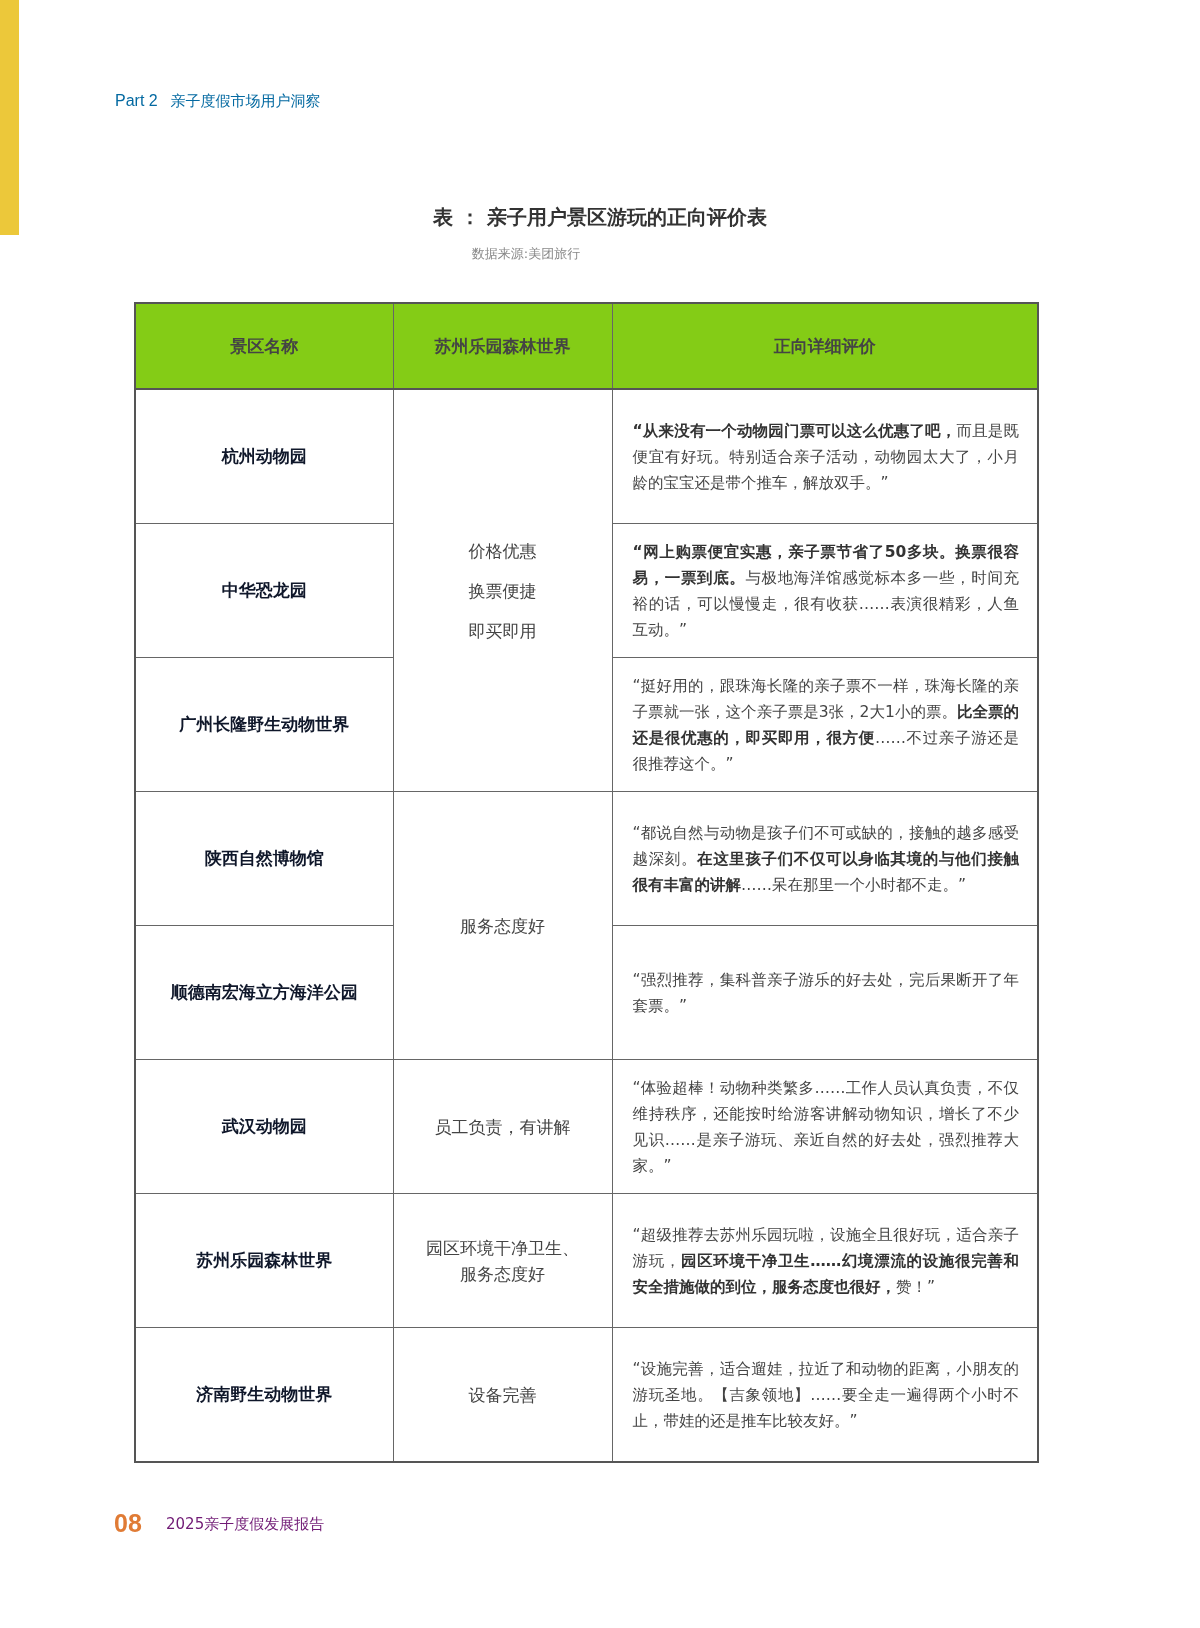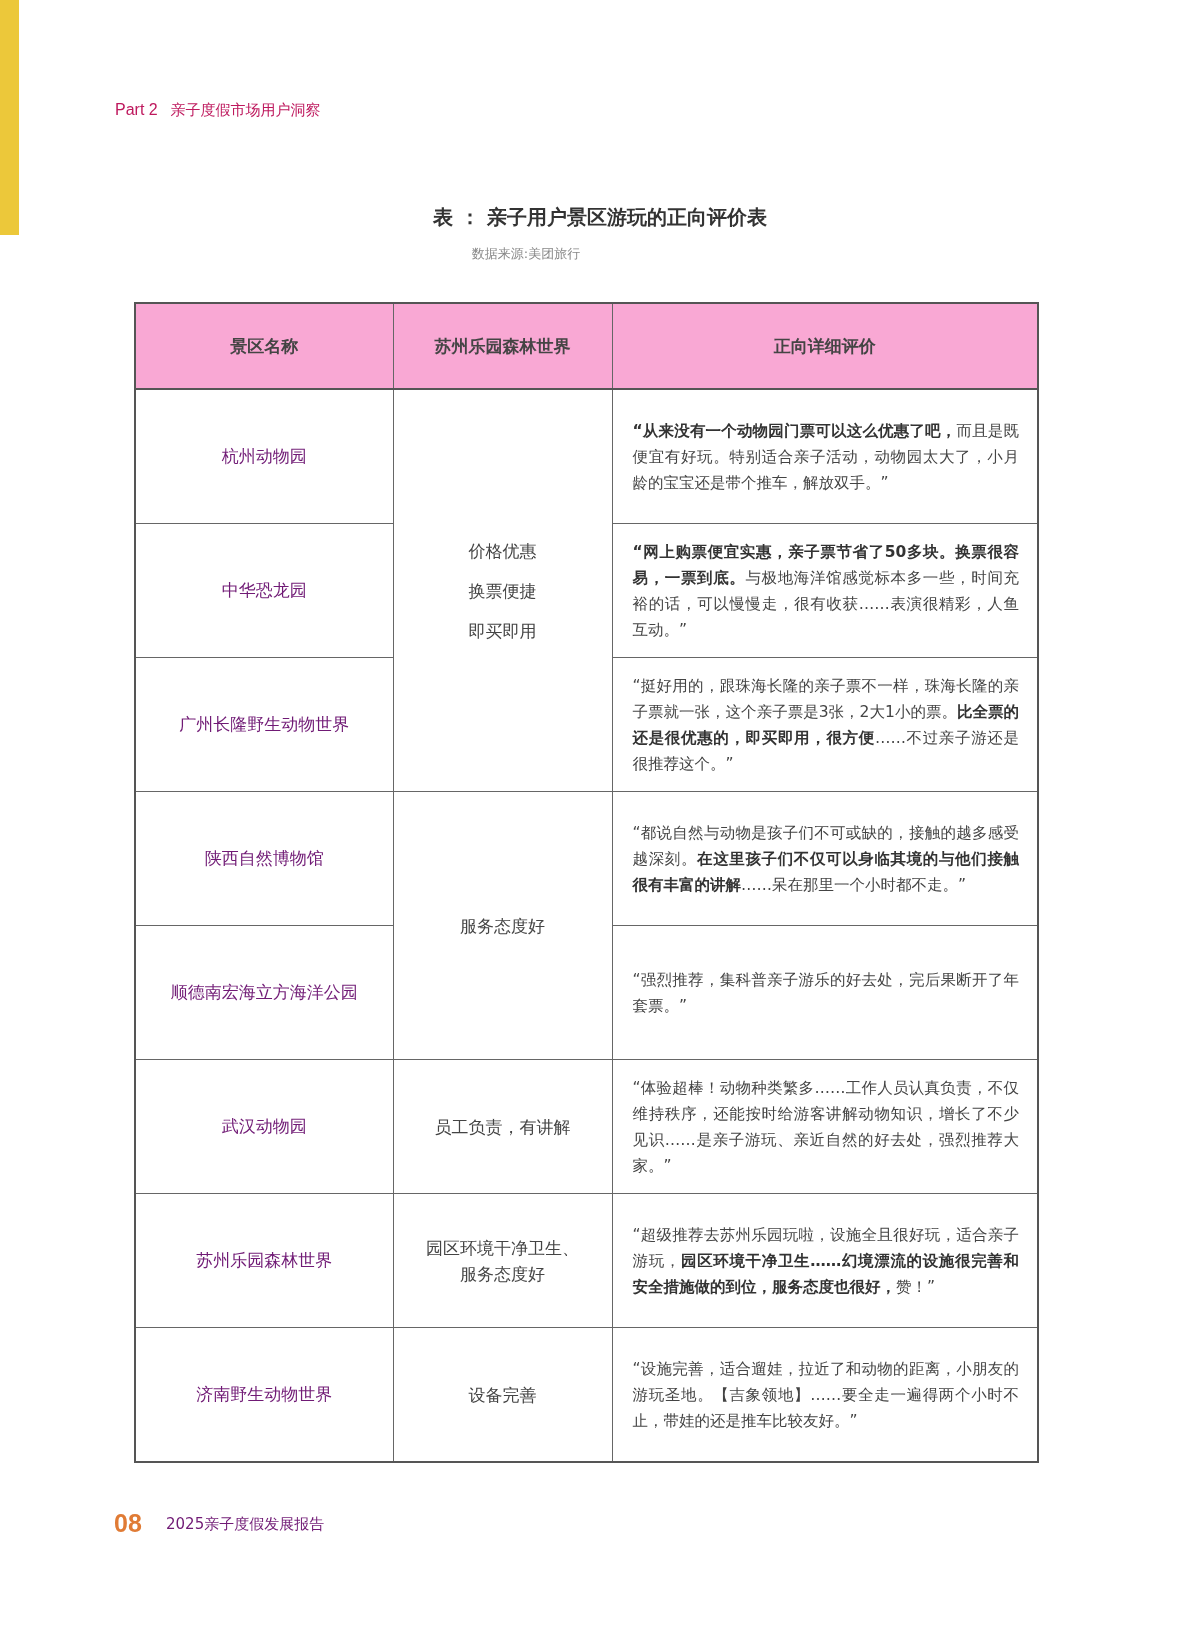--- a/index.html
+++ b/index.html
@@ -1,27 +1,27 @@
 <!DOCTYPE html>
 <html><head>
 <meta charset="utf-8">
 <style>
   html, body { margin:0; padding:0; }
   body { width:1200px; height:1628px; background:#ffffff; position:relative; overflow:hidden;
          font-family:"DejaVu Sans","Liberation Sans",sans-serif; color:#333; }
   .side-bar { position:absolute; left:0; top:0; width:19px; height:235px; background:#ecc83a; }
-  .section-header { position:absolute; left:115px; top:101px; font-size:15px; color:#be185d; }
+  .section-header { position:absolute; left:115px; top:92px; font-size:15px; color:#0369a1; }
   .section-header .part { margin-right:8px; font-family:"Liberation Sans",sans-serif; font-size:16px; }
   .table-title { position:absolute; left:0; width:1200px; top:204px; text-align:center; font-size:20px; font-weight:bold; color:#333; }
   .table-source { position:absolute; left:0; width:1052px; top:245px; text-align:center; font-size:13px; color:#888; }
   table.review-table { position:absolute; left:134px; top:302px; width:903px; border-collapse:collapse; border:2px solid #555; table-layout:fixed; }
   .review-table th, .review-table td { border:1.5px solid #666; padding:0; vertical-align:middle; }
-  .review-table thead th { background:#f9a8d4; height:84px; font-size:17px; font-weight:bold; color:#444; text-align:center; border-bottom:2px solid #555; }
+  .review-table thead th { background:#84cc16; height:84px; font-size:17px; font-weight:bold; color:#444; text-align:center; border-bottom:2px solid #555; }
   .review-table tbody td { height:121px; }
-  td.name-cell { text-align:center; font-size:17px; font-weight:normal; color:#701a75; }
+  td.name-cell { text-align:center; font-size:17px; font-weight:bold; color:#0f172a; }
   td.focus-cell { text-align:center; font-size:17px; color:#444; line-height:26px; }
   td.focus-cell .focus-line { display:block; }
   td.focus-cell.multi .focus-line { margin:14px 0; }
   td.review-cell { padding:6px 18px 6px 20px; font-size:15.5px; line-height:26px; color:#444; text-align:justify; }
   td.review-cell b { color:#333; }
   .footer-page { position:absolute; left:114px; top:1509px; font-size:25px; font-weight:bold; color:#e07b35; font-family:"Liberation Sans",sans-serif; }
   .footer-title { position:absolute; left:166px; top:1515px; font-size:15px; color:#701a75; }
 </style>
 </head>
 <body>

